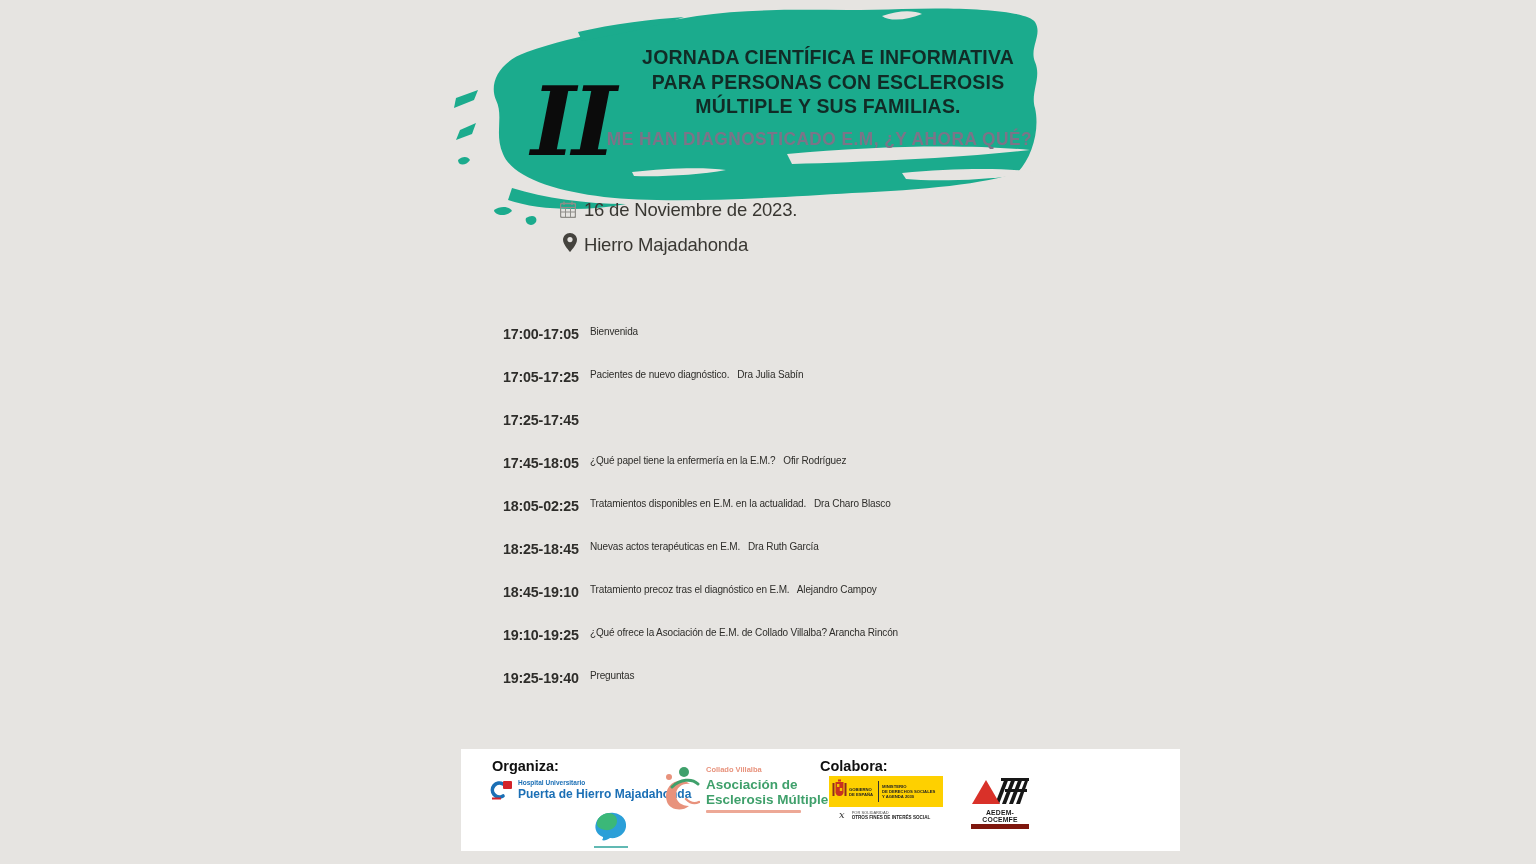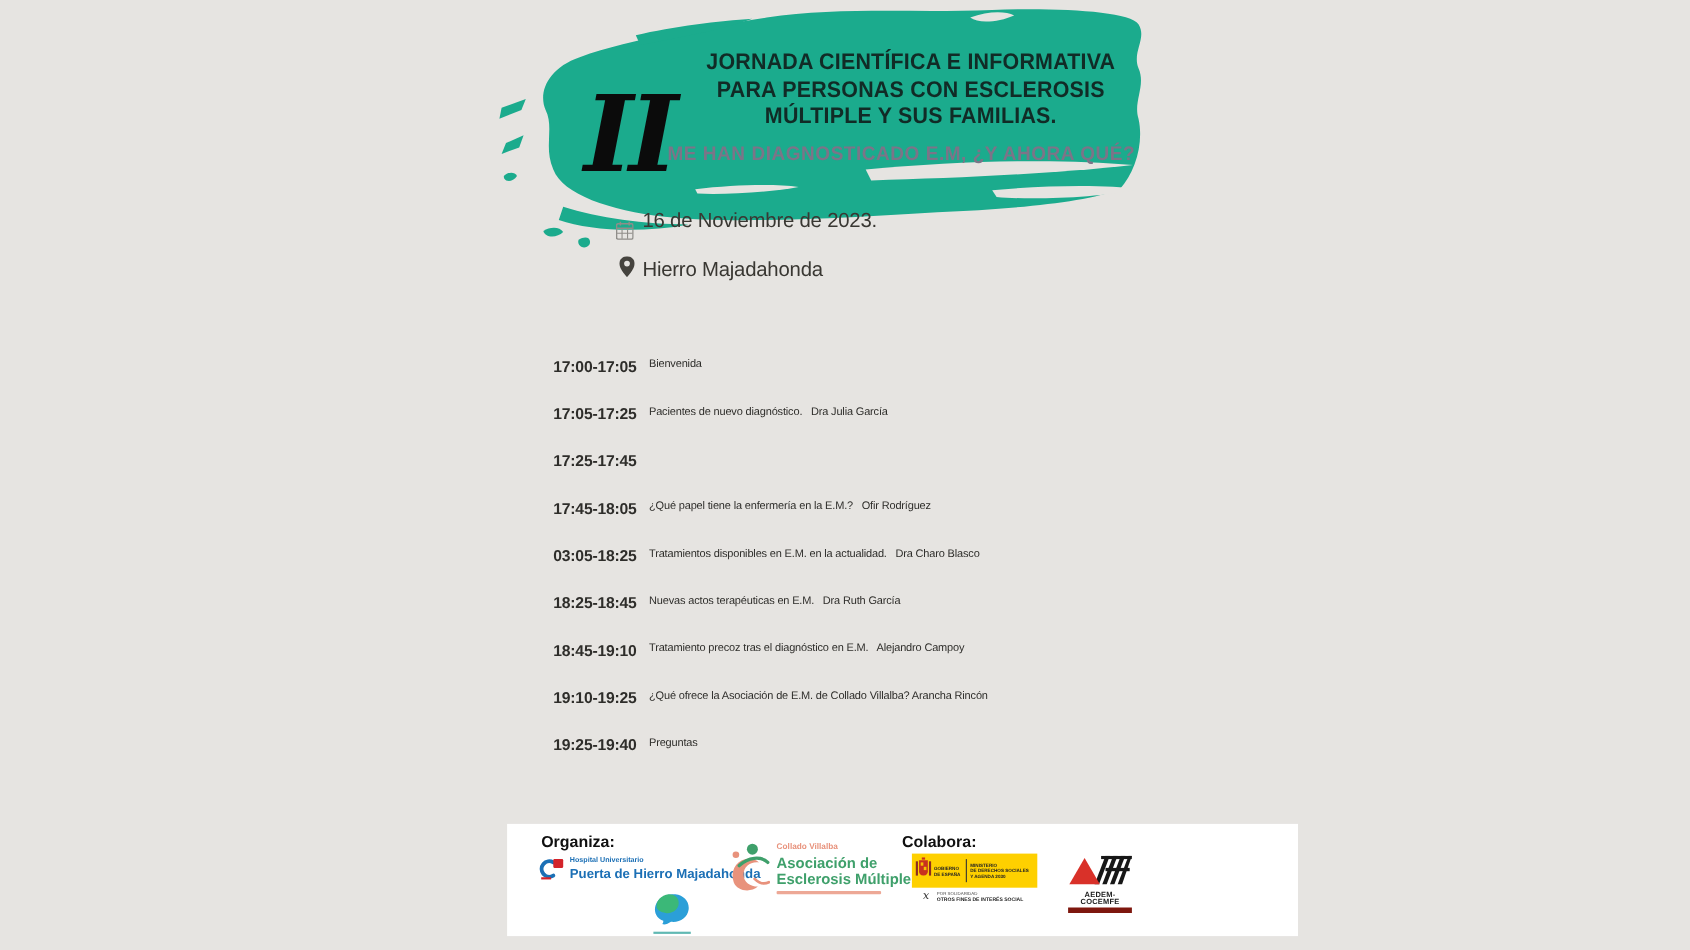--- a/index.html
+++ b/index.html
@@ -28,21 +28,21 @@
   }
   #subtitle{
     left:598px;top:129px;width:440px;text-align:center;
     font-weight:700;font-size:18px;color:#7c7488;
     letter-spacing:.5px;white-space:nowrap;
     transform:scaleX(.96);transform-origin:center top;
   }
 
   
   .ev-text{color:#393732;font-size:18.5px;letter-spacing:-.2px;font-weight:500;}
-  #date-row{left:584px;top:189px;text-align:center;}
+  #date-row{left:584px;top:199px;text-align:center;}
   #venue-row{left:584px;top:231px;line-height:27px;width:420px;}
   #cal-icon{left:560px;top:201px;}
   #pin-icon{left:563px;top:233px;}
 
   
   #schedule{left:503px;top:322px;width:620px;color:#2e2d2a;}
   .row{display:flex;height:43px;padding-top:4px;box-sizing:border-box;align-items:flex-start;}
   .row .t{flex:0 0 87px;font-size:14.3px;font-weight:700;letter-spacing:-.2px;}
   .row .d{font-size:10px;font-weight:500;letter-spacing:-.15px;white-space:pre;text-align:center;}
 
@@ -140,31 +140,31 @@
   <div>Hierro Majadahonda</div>
 </div>
 
 <div class="abs" id="schedule">
   <div class="row">
     <span class="t">17:00-17:05</span>
     <span class="d">Bienvenida</span>
   </div>
   <div class="row">
     <span class="t">17:05-17:25</span>
-    <span class="d">Pacientes de nuevo diagnóstico.   Dra Julia García</span>
+    <span class="d">Pacientes de nuevo diagnóstico.   Dra Julia Sabín</span>
   </div>
   <div class="row">
     <span class="t">17:25-17:45</span>
   </div>
   <div class="row">
     <span class="t">17:45-18:05</span>
     <span class="d">¿Qué papel tiene la enfermería en la E.M.?   Ofir Rodríguez</span>
   </div>
   <div class="row">
-    <span class="t">03:05-18:25</span>
+    <span class="t">18:05-02:25</span>
     <span class="d">Tratamientos disponibles en E.M. en la actualidad.   Dra Charo Blasco</span>
   </div>
   <div class="row">
     <span class="t">18:25-18:45</span>
     <span class="d">Nuevas actos terapéuticas en E.M.   Dra Ruth García</span>
   </div>
   <div class="row">
     <span class="t">18:45-19:10</span>
     <span class="d">Tratamiento precoz tras el diagnóstico en E.M.   Alejandro Campoy</span>
   </div>

